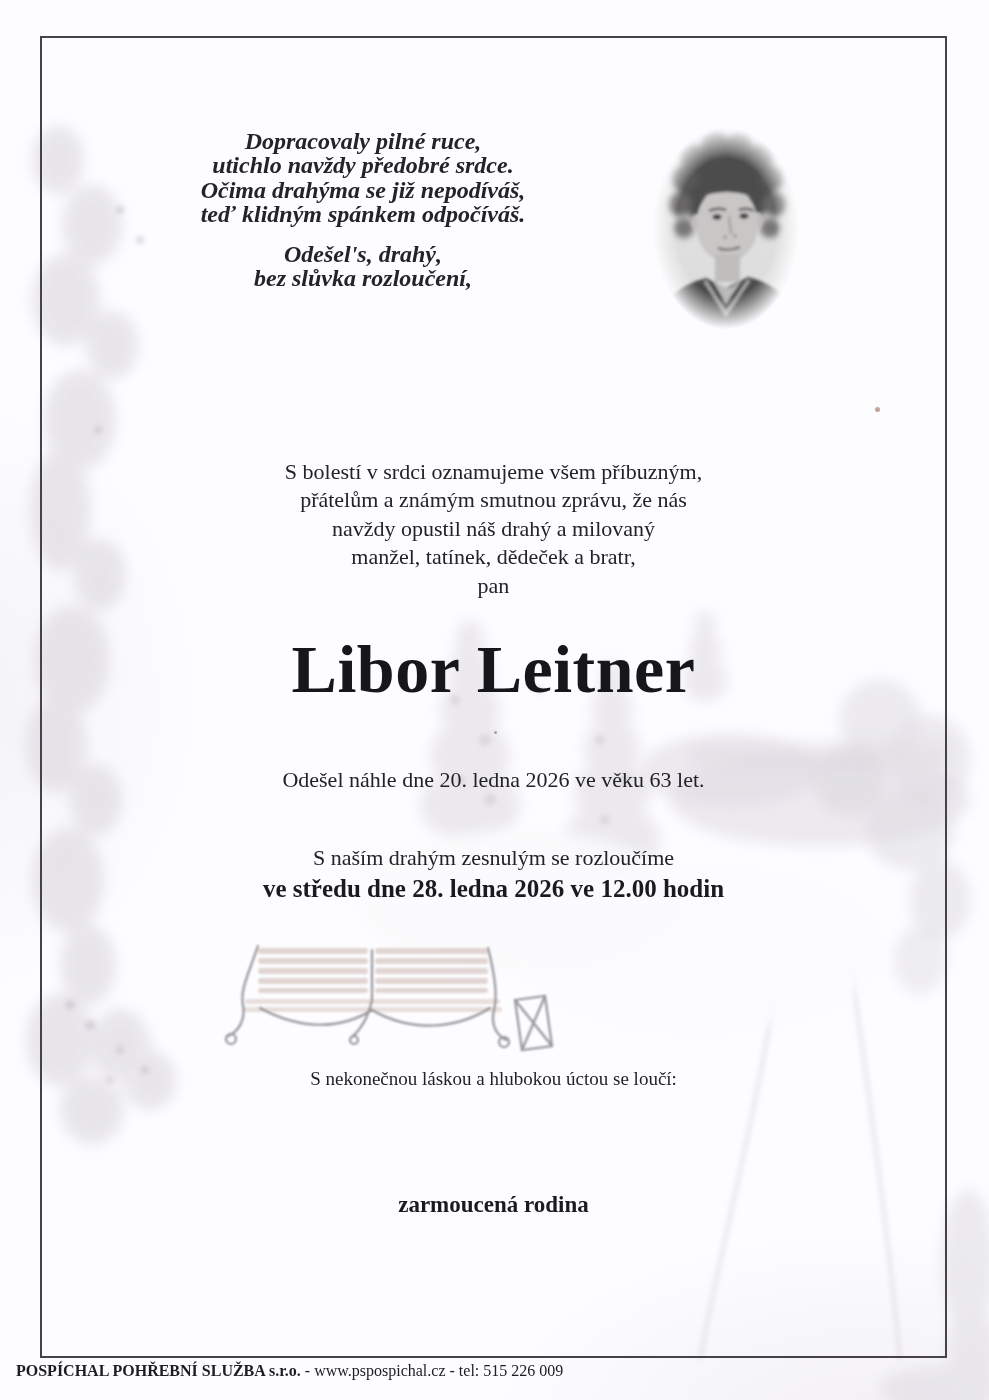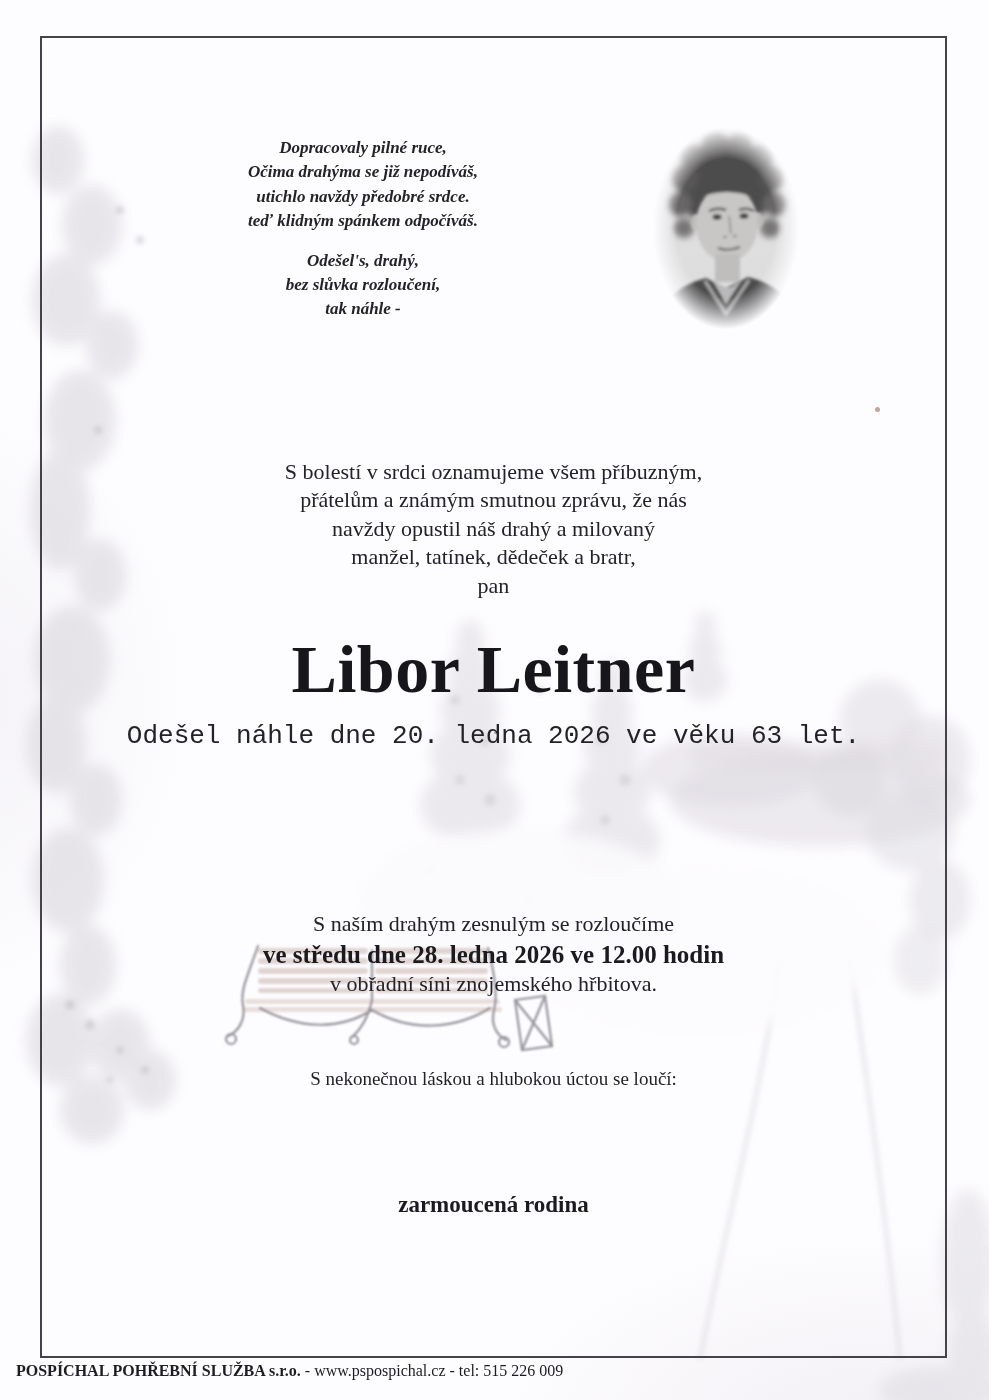--- a/index.html
+++ b/index.html
@@ -17,38 +17,38 @@
       radial-gradient(ellipse 420px 520px at -4% 50%, rgba(238,236,241,.6) 0%, rgba(238,236,241,0) 58%),
       #fdfcfe;
   }
   .bg-svg{position:absolute;left:0;top:0;width:989px;height:1400px;}
   .frame{
     position:absolute;left:40px;top:36px;width:907px;height:1322px;
     box-sizing:border-box;border:2px solid #454349;
   }
   .txt{position:absolute;left:6px;width:975px;text-align:center;}
   .poem{
-    position:absolute;left:128px;top:136px;width:470px;text-align:center;
-    font-size:17px;line-height:24.4px;font-weight:bold;font-style:italic;
+    position:absolute;left:128px;top:129px;width:470px;text-align:center;
+    font-size:24px;line-height:24.4px;font-weight:bold;font-style:italic;
     color:#242328;
   }
   .poem .stanza2{margin-top:15px;}
   .portrait{
     position:absolute;left:640px;top:116px;width:172px;height:238px;
     -webkit-mask-image:radial-gradient(ellipse 52% 52% at 50% 47%, #000 56%, rgba(0,0,0,0) 82%);
     mask-image:radial-gradient(ellipse 52% 52% at 50% 47%, #000 56%, rgba(0,0,0,0) 82%);
     filter:blur(.4px) saturate(.25) contrast(.96);
   }
   .announce{top:458px;font-size:22px;line-height:28.4px;color:#232227;}
   .name{
     top:634px;font-size:68px;line-height:70px;font-weight:bold;
     letter-spacing:.5px;color:#17161a;
   }
-  .death{top:722px;font-size:26px;line-height:28px;color:#232227;font-family:Liberation Mono, monospace;}
-  .ceremony{top:910px;font-size:22px;line-height:28.5px;color:#232227;}
+  .death{top:766px;font-size:22px;line-height:28px;color:#232227;}
+  .ceremony{top:844px;font-size:22px;line-height:28.5px;color:#232227;}
   .ceremony .dt{font-size:25px;line-height:31px;font-weight:bold;color:#1b1a1e;}
   .closing{top:1066px;font-size:19px;line-height:25px;}
   .closing span{text-underline-offset:3px;}
   .signature{top:1155px;font-size:23px;line-height:28px;font-weight:bold;color:#1b1a1e;margin-top:36px;}
   .footer{
     position:absolute;left:16px;top:1361px;width:975px;text-align:left;
     font-size:16px;line-height:20px;color:#1d1c20;
   }
   .footer .co{font-weight:bold;}
   .artifact{position:absolute;border-radius:50%;}
@@ -192,28 +192,27 @@
   </svg>
 
   <div class="frame"></div>
 
   <div class="artifact dot-tan"></div>
   <div class="artifact dot-gray"></div>
 
   <div class="poem">
     <div>
       <div>Dopracovaly pilné ruce,</div>
+      <div>utichlo navždy předobré srdce.</div>
       <div>Očima drahýma se již nepodíváš,</div>
-      <div>utichlo navždy předobré srdce.</div>
       <div>teď klidným spánkem odpočíváš.</div>
     </div>
     <div class="stanza2">
       <div>Odešel's, drahý,</div>
       <div>bez slůvka rozloučení,</div>
-      <div>tak náhle -</div>
     </div>
   </div>
 
   <div class="portrait">
     <svg width="172" height="238" viewBox="0 0 172 238" aria-hidden="true">
       <defs>
         <linearGradient id="pbg" x1="0" y1="0" x2="0" y2="1">
           <stop offset="0" stop-color="#e9e7ea"></stop>
             <stop offset="1" stop-color="#dfdde1"></stop>
         </linearGradient>
@@ -268,21 +267,20 @@
     <div>navždy opustil náš drahý a milovaný</div>
     <div>manžel, tatínek, dědeček a bratr,</div>
     <div>pan</div>
   </div>
 
   <div class="txt death">Odešel náhle dne 20. ledna 2026 ve věku 63 let.</div>
 
   <div class="txt ceremony">
     <div>S naším drahým zesnulým se rozloučíme</div>
     <div class="dt">ve středu dne 28. ledna 2026 ve 12.00 hodin</div>
-    <div>v obřadní síni znojemského hřbitova.</div>
   </div>
 
   <div class="txt closing">
     <span>S nekonečnou láskou a hlubokou úctou se loučí:</span>
   </div>
 
   <div class="txt signature">zarmoucená rodina</div>
 
   <div class="footer">
     <span class="co">POSPÍCHAL POHŘEBNÍ SLUŽBA s.r.o.</span><span> - </span><span>www.pspospichal.cz</span><span> - tel: </span><span>515 226 009</span>

